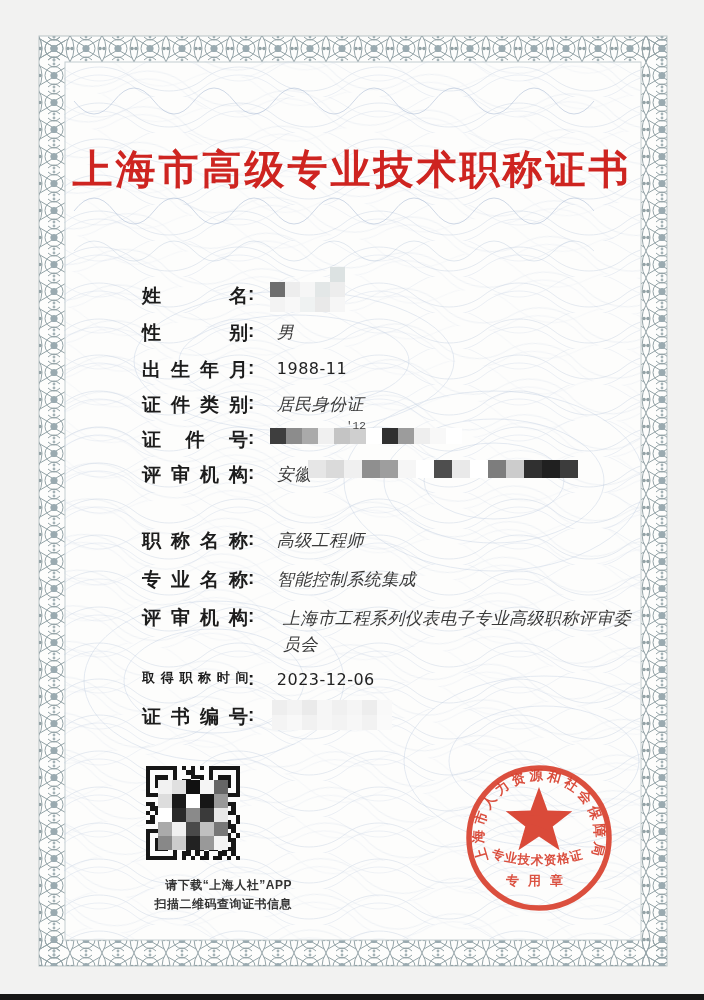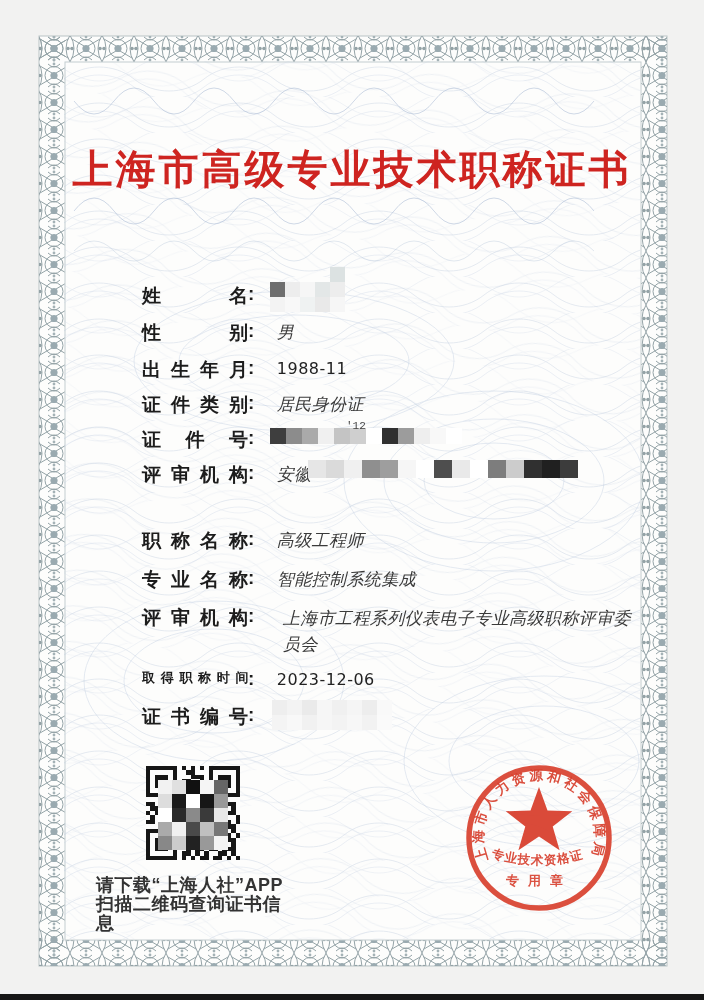--- a/index.html
+++ b/index.html
@@ -49,21 +49,21 @@
 
   .qr{
     position:absolute; left:146px; top:766px; width:94px; height:94px;
     display:grid; background:#fcfcfc;
   }
   .qr .m{background:#fcfcfc;}
   .qr .m.on{background:#161616;}
 
   .qr-caption{
     position:absolute; left:96px; top:876px; width:196px;
-    text-align:left; font-size:18px; font-weight:700; color:#333;
+    text-align:right; font-size:12px; font-weight:700; color:#333;
     line-height:19px; letter-spacing:0.5px;
   }
 
   .seal-svg{position:absolute; left:450px; top:748px;}
   .seal-overlay{
     position:absolute; left:479px; top:857px;
     font-size:23px; font-weight:700; color:#151515; letter-spacing:2px;
   }
 </style>
 </head>

